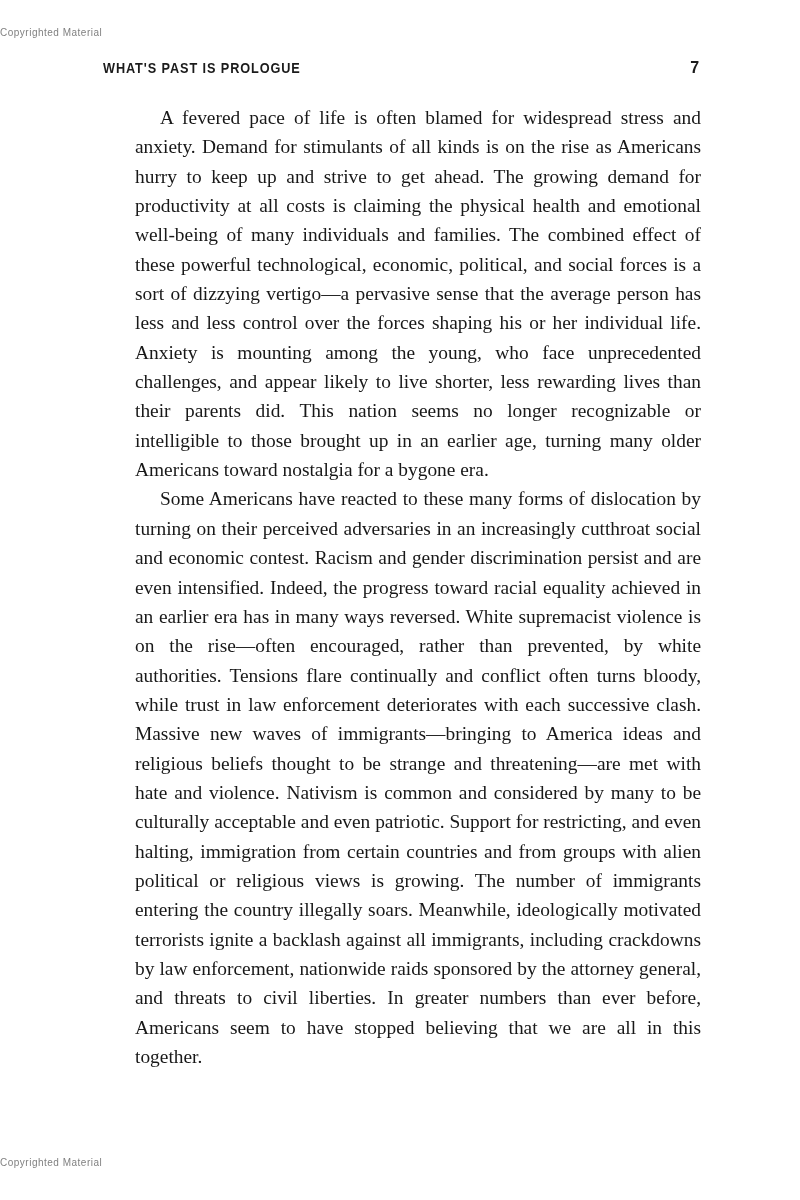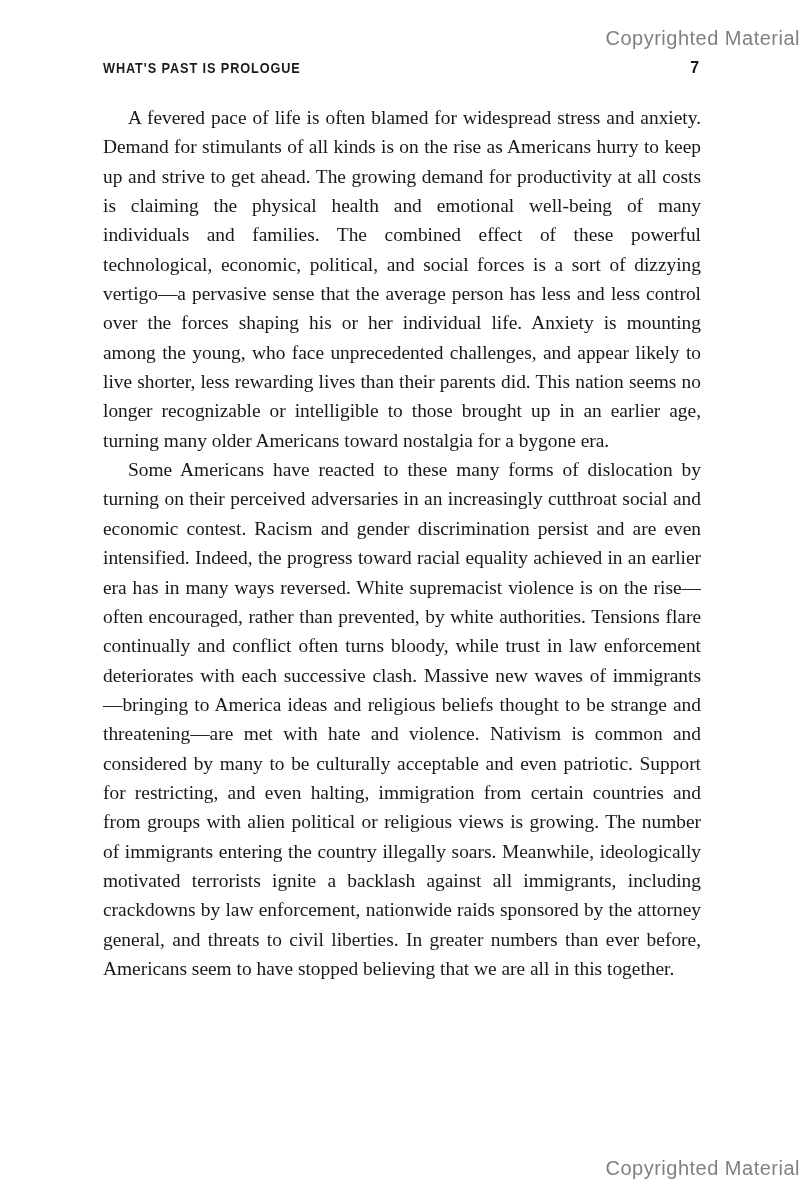--- a/index.html
+++ b/index.html
@@ -16,23 +16,23 @@
     background: #ffffff;
     overflow: hidden;
     box-sizing: border-box;
   }
 
   
   .watermark {
     position: absolute;
     left: 0;
     width: 800px;
-    text-align: right;
+    text-align: left;
     font-family: "Liberation Sans", sans-serif;
-    font-size: 20px;
+    font-size: 10px;
     letter-spacing: 0.5px;
     color: #808080;
     white-space: nowrap;
   }
   .watermark-top    { top: 27px; }
   .watermark-bottom { top: 1157px; }
 
   
   .running-head {
     position: absolute;
@@ -78,20 +78,21 @@
     -webkit-hyphens: none;
     hyphens: none;
   }
 
   .body-text p {
     margin: 0;
     text-indent: 0;
   }
   .body-text p.indented {
     text-indent: 25px;
+    margin-left: 32px;
   }
   
 </style>
 </head>
 <body>
 
 <div class="page">
 
   <div class="watermark watermark-top">Copyrighted Material</div>
 

